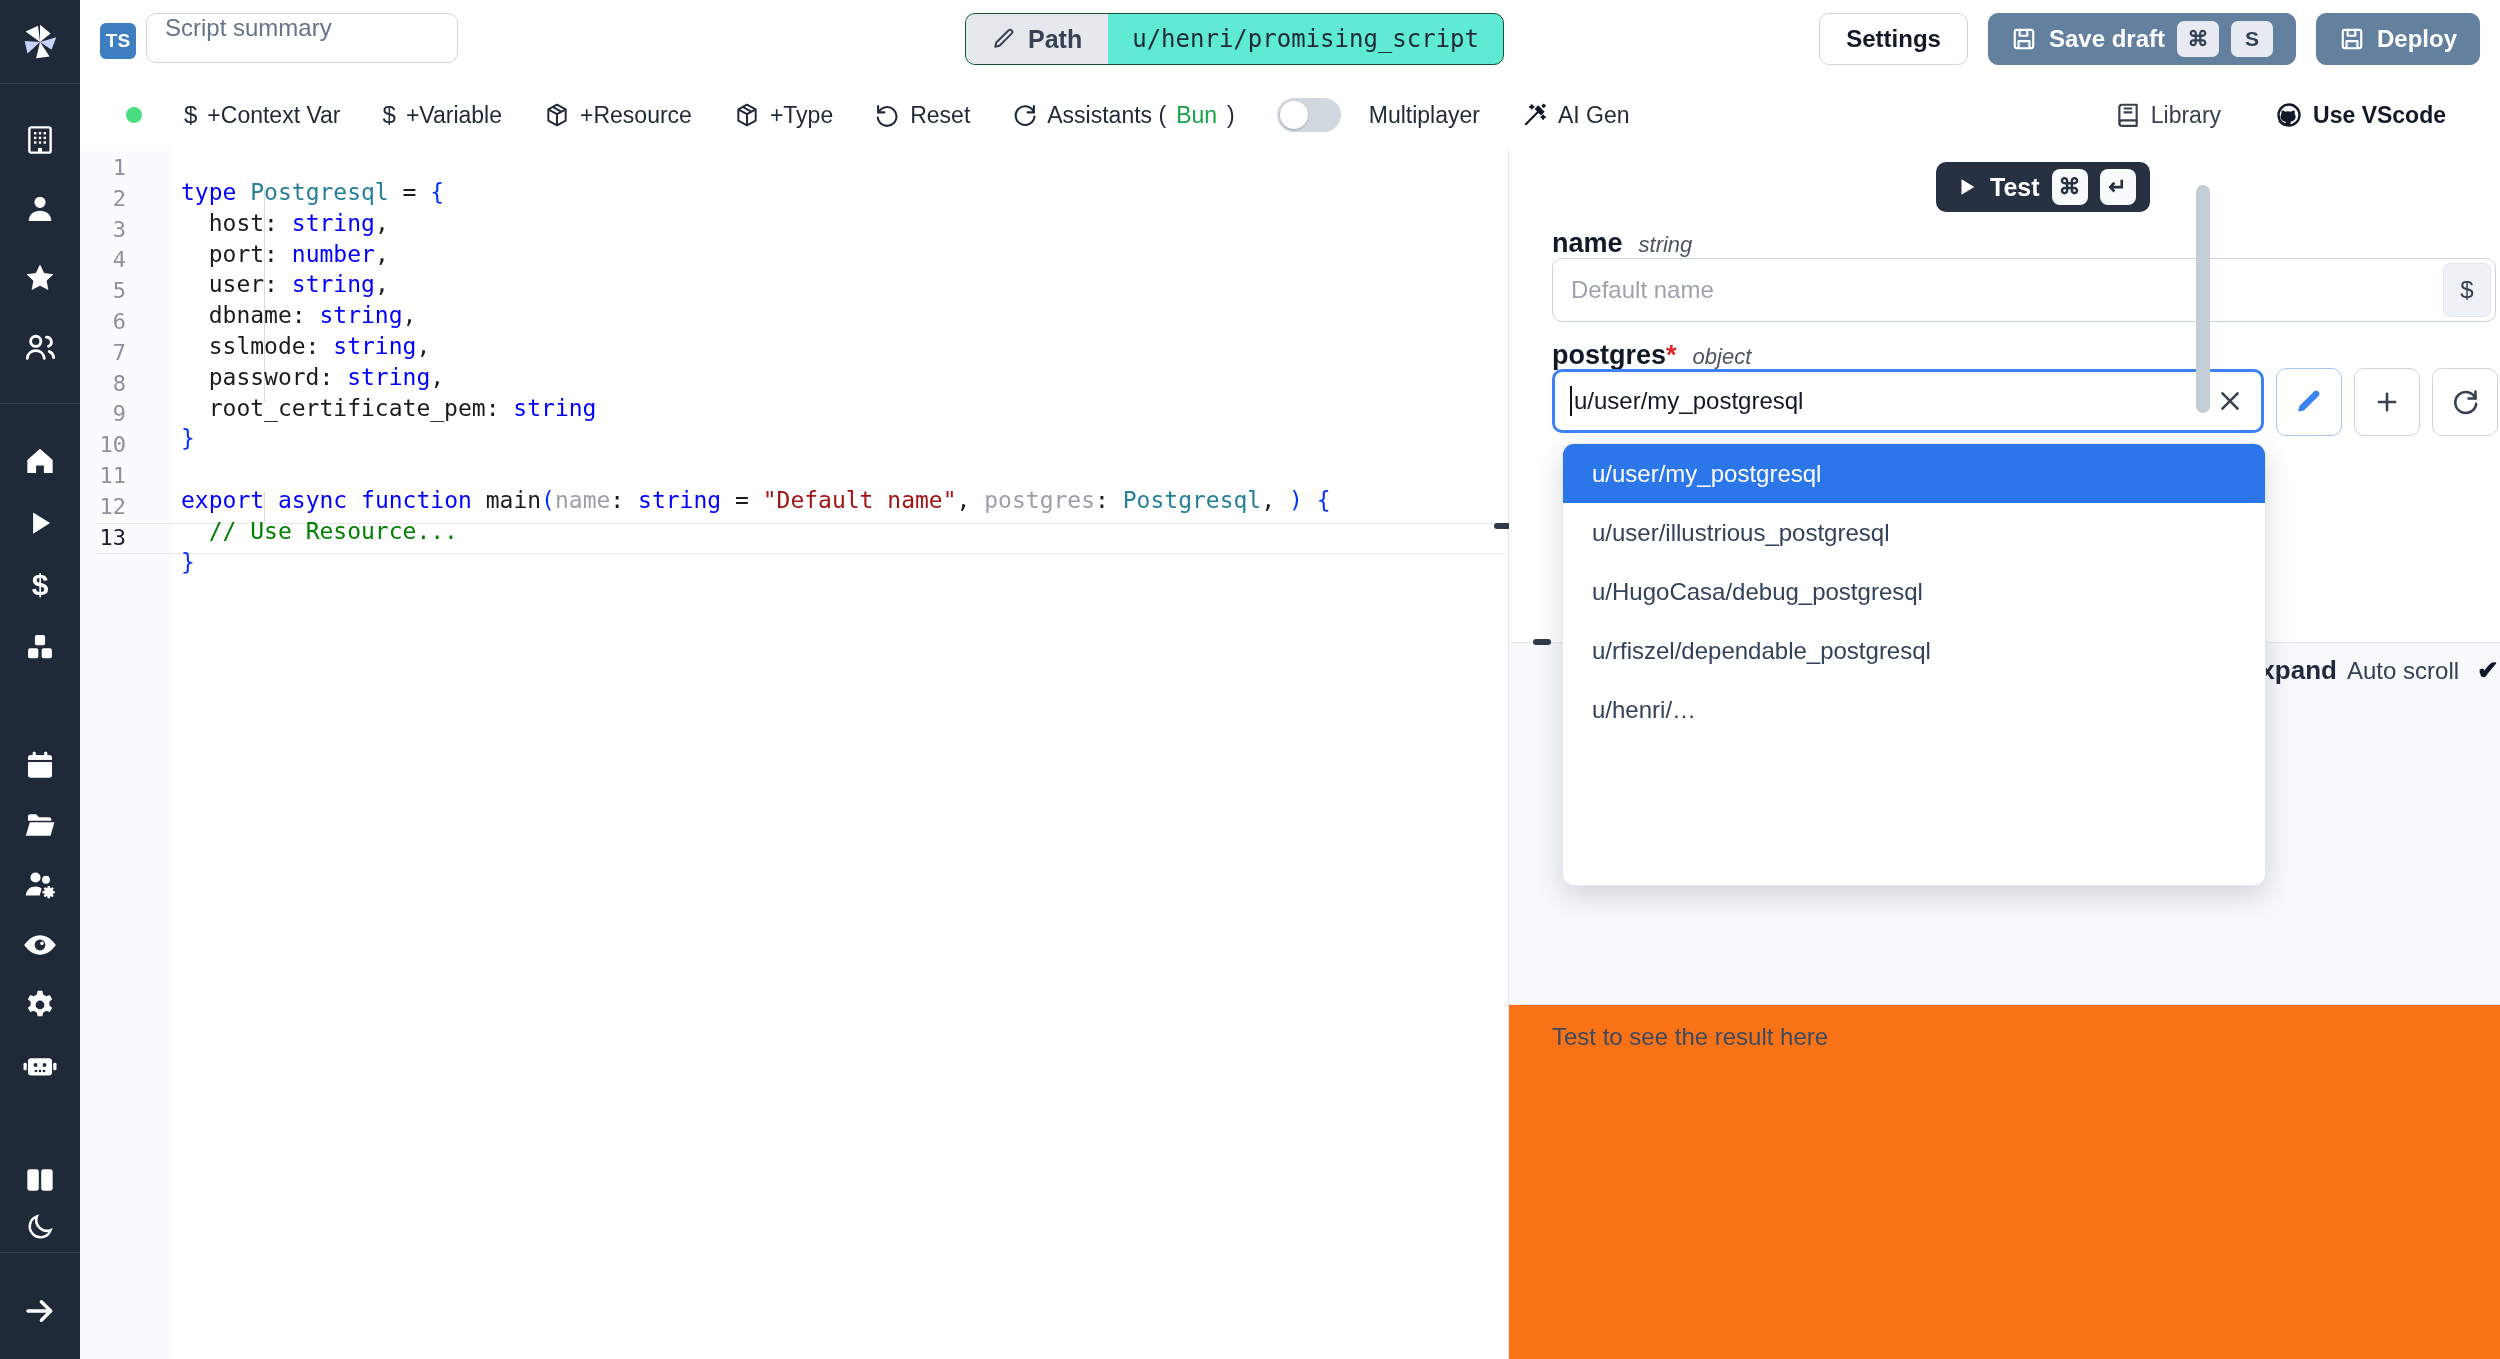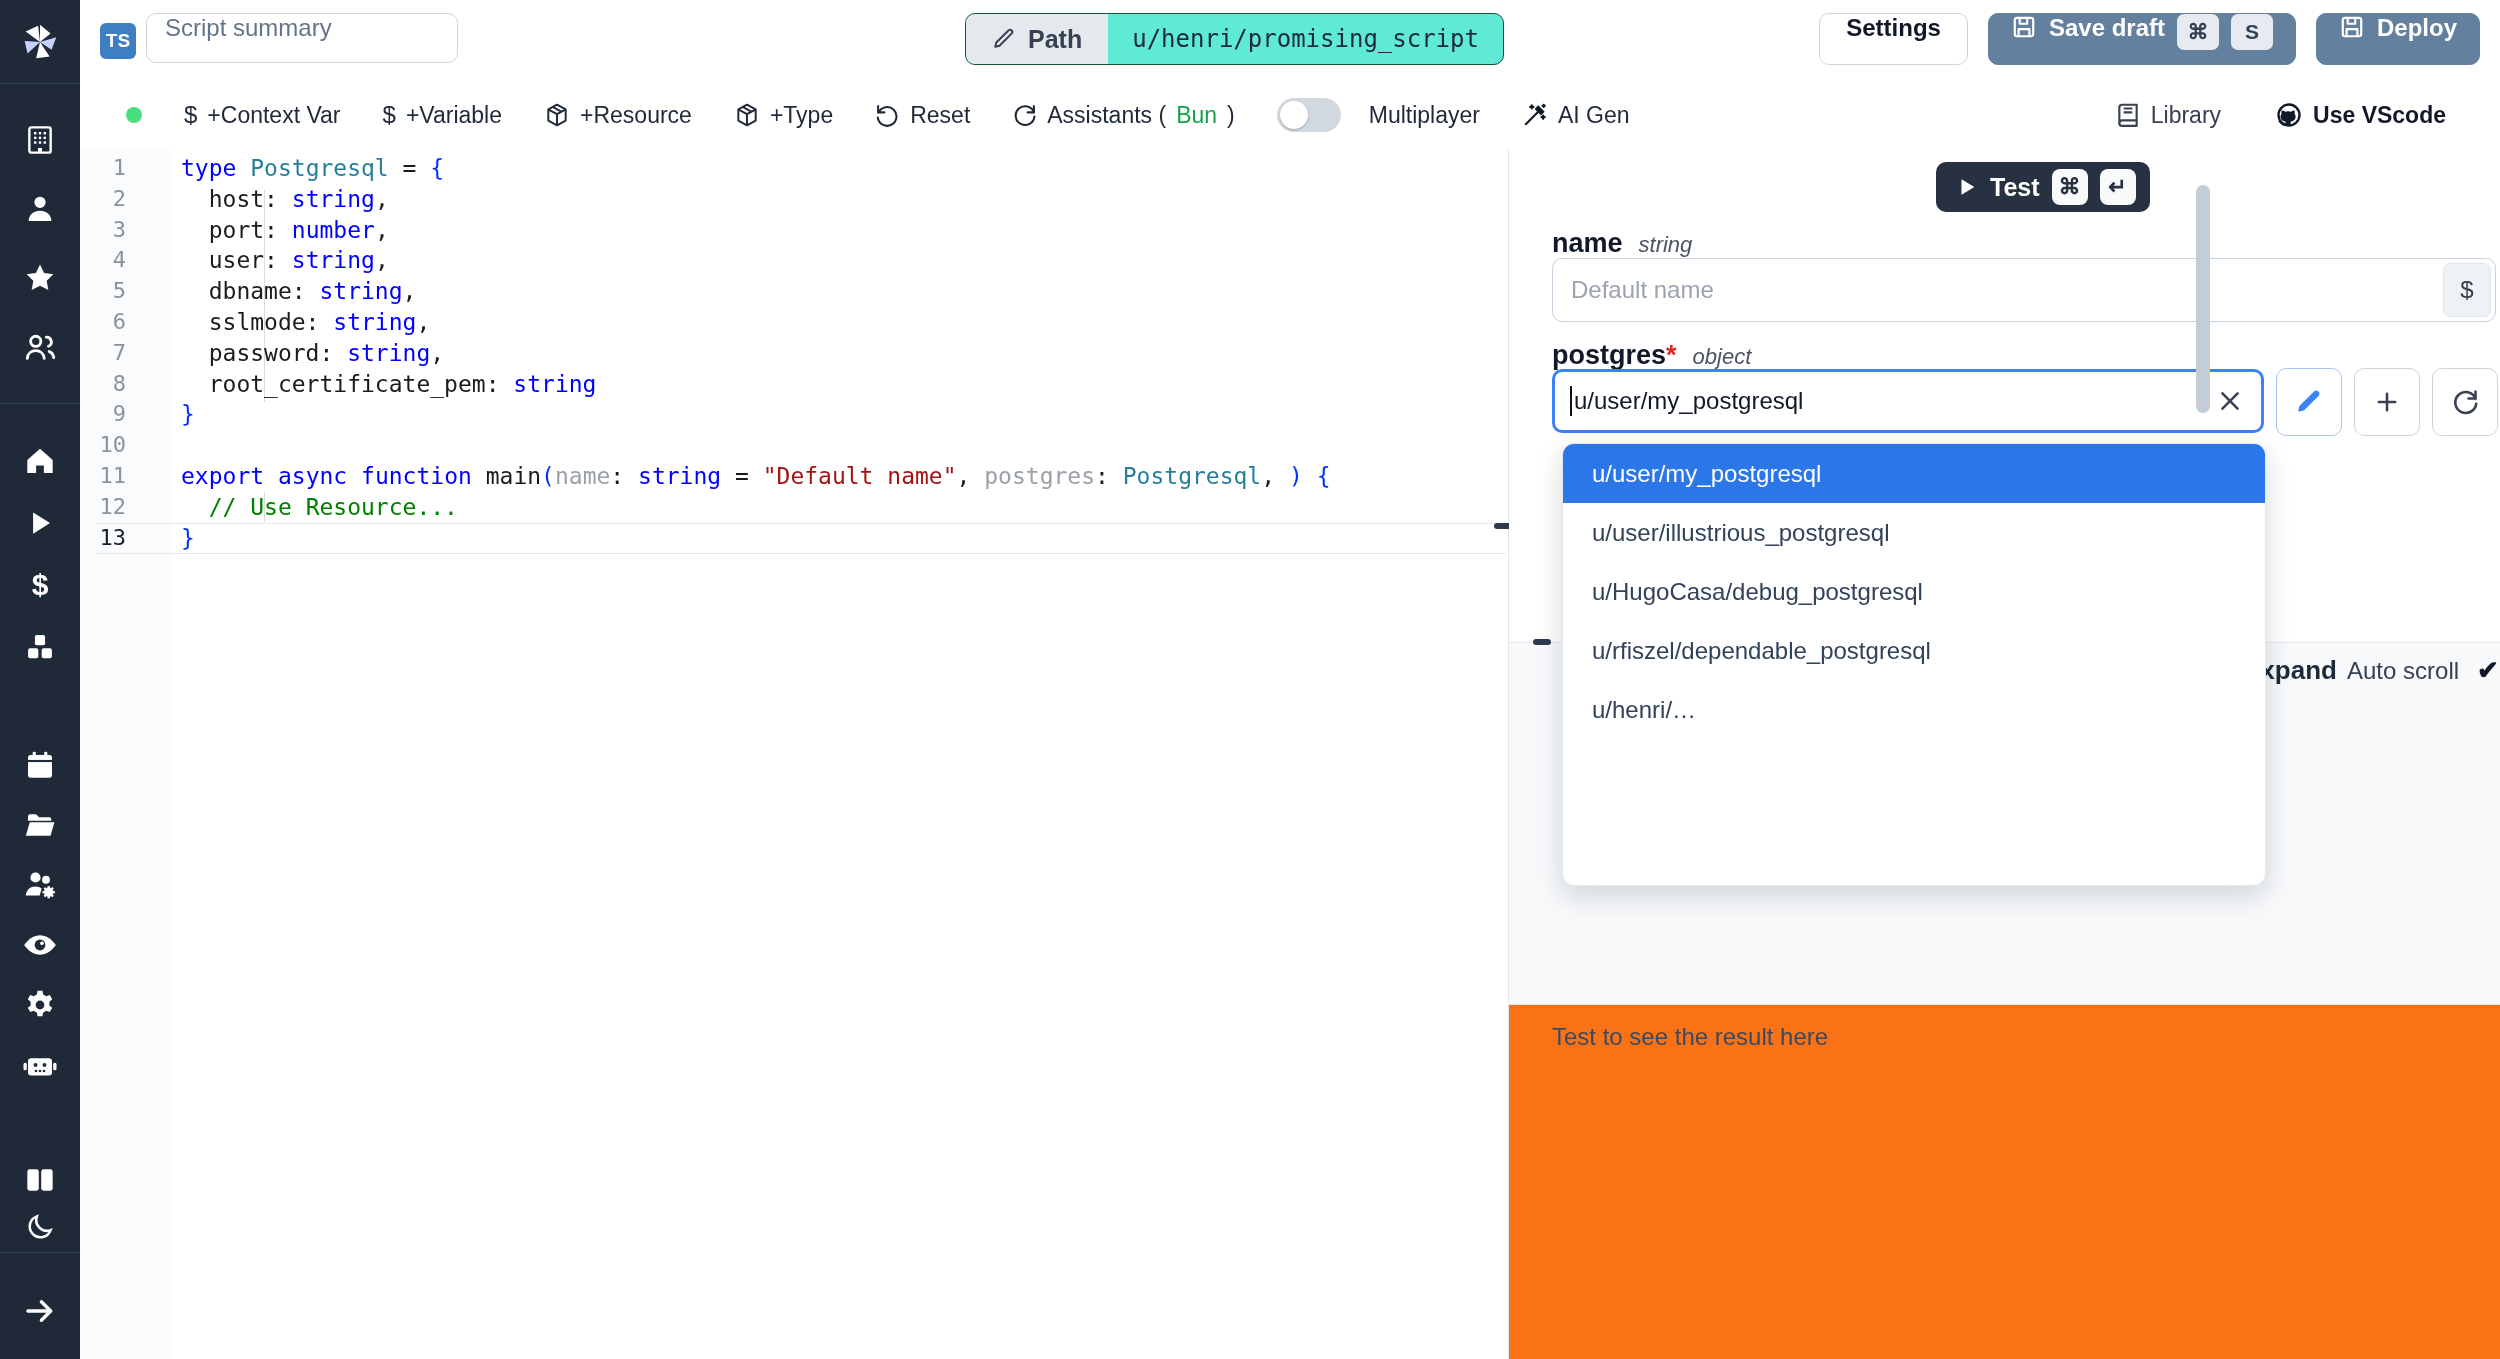--- a/index.html
+++ b/index.html
@@ -17,21 +17,21 @@
   
   .topbar{position:absolute;left:80px;top:0;width:2420px;height:80px;background:#fff;border-bottom:1px solid #e5e7eb;}
   .ts-badge{position:absolute;left:20px;top:23px;width:36px;height:36px;background:#3e7fc1;border-radius:6px;
             color:#fff;font-weight:bold;font-size:19px;display:flex;align-items:center;justify-content:center;}
   .summary-input{position:absolute;left:66px;top:13px;width:312px;height:50px;border:1px solid #d1d5db;border-radius:10px;
             display:flex;align-items:flex-start;padding-left:18px;color:#64748b;font-size:24px;font-weight:400;box-sizing:border-box;}
   .path-wrap{position:absolute;left:885px;top:13px;height:50px;border:1px solid #14532d;border-radius:10px;display:flex;overflow:hidden;background:#5eead4;}
   .path-label{background:#e5e8ed;display:flex;align-items:center;gap:12px;padding:0 26px;font-size:25px;font-weight:bold;color:#374151;}
   .path-value{display:flex;align-items:center;padding:0 24px;font-family:"DejaVu Sans Mono",monospace;font-size:24px;color:#1f2937;}
   .tb-right{position:absolute;right:20px;top:13px;height:52px;display:flex;gap:20px;}
-  .btn{display:flex;justify-content:center;gap:12px;border-radius:10px;font-size:24px;font-weight:bold;cursor:pointer;box-sizing:border-box;}
+  .btn{display:flex;align-items:center;justify-content:center;gap:12px;border-radius:10px;font-size:24px;font-weight:bold;cursor:pointer;box-sizing:border-box;}
   .btn-light{background:#fff;border:1px solid #d1d5db;color:#111827;padding:0 26px;}
   .btn-blue{background:#64809f;border:1px solid #64809f;color:#fff;padding:0 22px;}
   .kbd{background:#e7ebf1;color:#334155;border-radius:7px;font-size:21px;font-weight:bold;
        min-width:34px;height:36px;display:flex;align-items:center;justify-content:center;padding:0 4px;}
 
   
   .toolbar{position:absolute;left:80px;top:80px;width:2420px;height:70px;background:#fff;border-bottom:1px solid #e5e7eb;
            display:flex;align-items:center;}
   .tools-left{display:flex;align-items:center;gap:42px;padding-left:46px;}
   .tools-right{margin-left:auto;display:flex;align-items:center;gap:54px;padding-right:54px;}
@@ -42,21 +42,21 @@
   .toggle .knob{position:absolute;left:3px;top:3px;width:28px;height:28px;border-radius:50%;background:#fff;box-shadow:0 1px 2px rgba(0,0,0,.25);}
   .bold{font-weight:bold;}
 
   
   .editor{position:absolute;left:80px;top:150px;width:1428px;height:1209px;background:#fff;}
   .gutter-bg{position:absolute;left:0;top:0;width:92px;height:1209px;background:#fafbfc;}
   .code-lines{position:absolute;left:0;top:3px;width:1428px;font-family:"DejaVu Sans Mono",monospace;font-size:23px;}
   .code-line{display:flex;height:30.8px;line-height:30.8px;}
   .ln{width:46px;text-align:right;color:#8b929c;font-size:22px;flex:none;}
   .ln.active{color:#16202e;}
-  .lt{white-space:pre;padding-left:55px;}
+  .lt{white-space:pre;padding-left:55px;margin-top:24px;}
   .tk-kw{color:#0000ff}.tk-type{color:#267f99}.tk-str{color:#a31515}.tk-com{color:#008000}
   .tk-par{color:#9aa0a6}.tk-br{color:#0431fa}.tk-pl{color:#1b1b1b}.tk-fn{color:#1b1b1b}
   .cur-line{position:absolute;left:16px;width:1410px;top:372.6px;height:29px;border-top:1px solid #e6e8ea;border-bottom:1px solid #e6e8ea;}
   .guide{position:absolute;width:1px;background:#d8dbe0;left:184px;}
   .vsplit{position:absolute;left:1508px;top:150px;width:1px;height:1209px;background:#e5e7eb;}
   .vsplit-handle{position:absolute;left:1494px;top:523px;width:32px;height:6px;border-radius:3px;background:#2f3a4c;cursor:col-resize;}
 
   
   .rpanel{position:absolute;left:1509px;top:150px;width:991px;height:1209px;background:#fff;}
   .test-btn{position:absolute;left:427px;top:12px;height:50px;padding:0 14px 0 20px;background:#273142;border-radius:10px;

